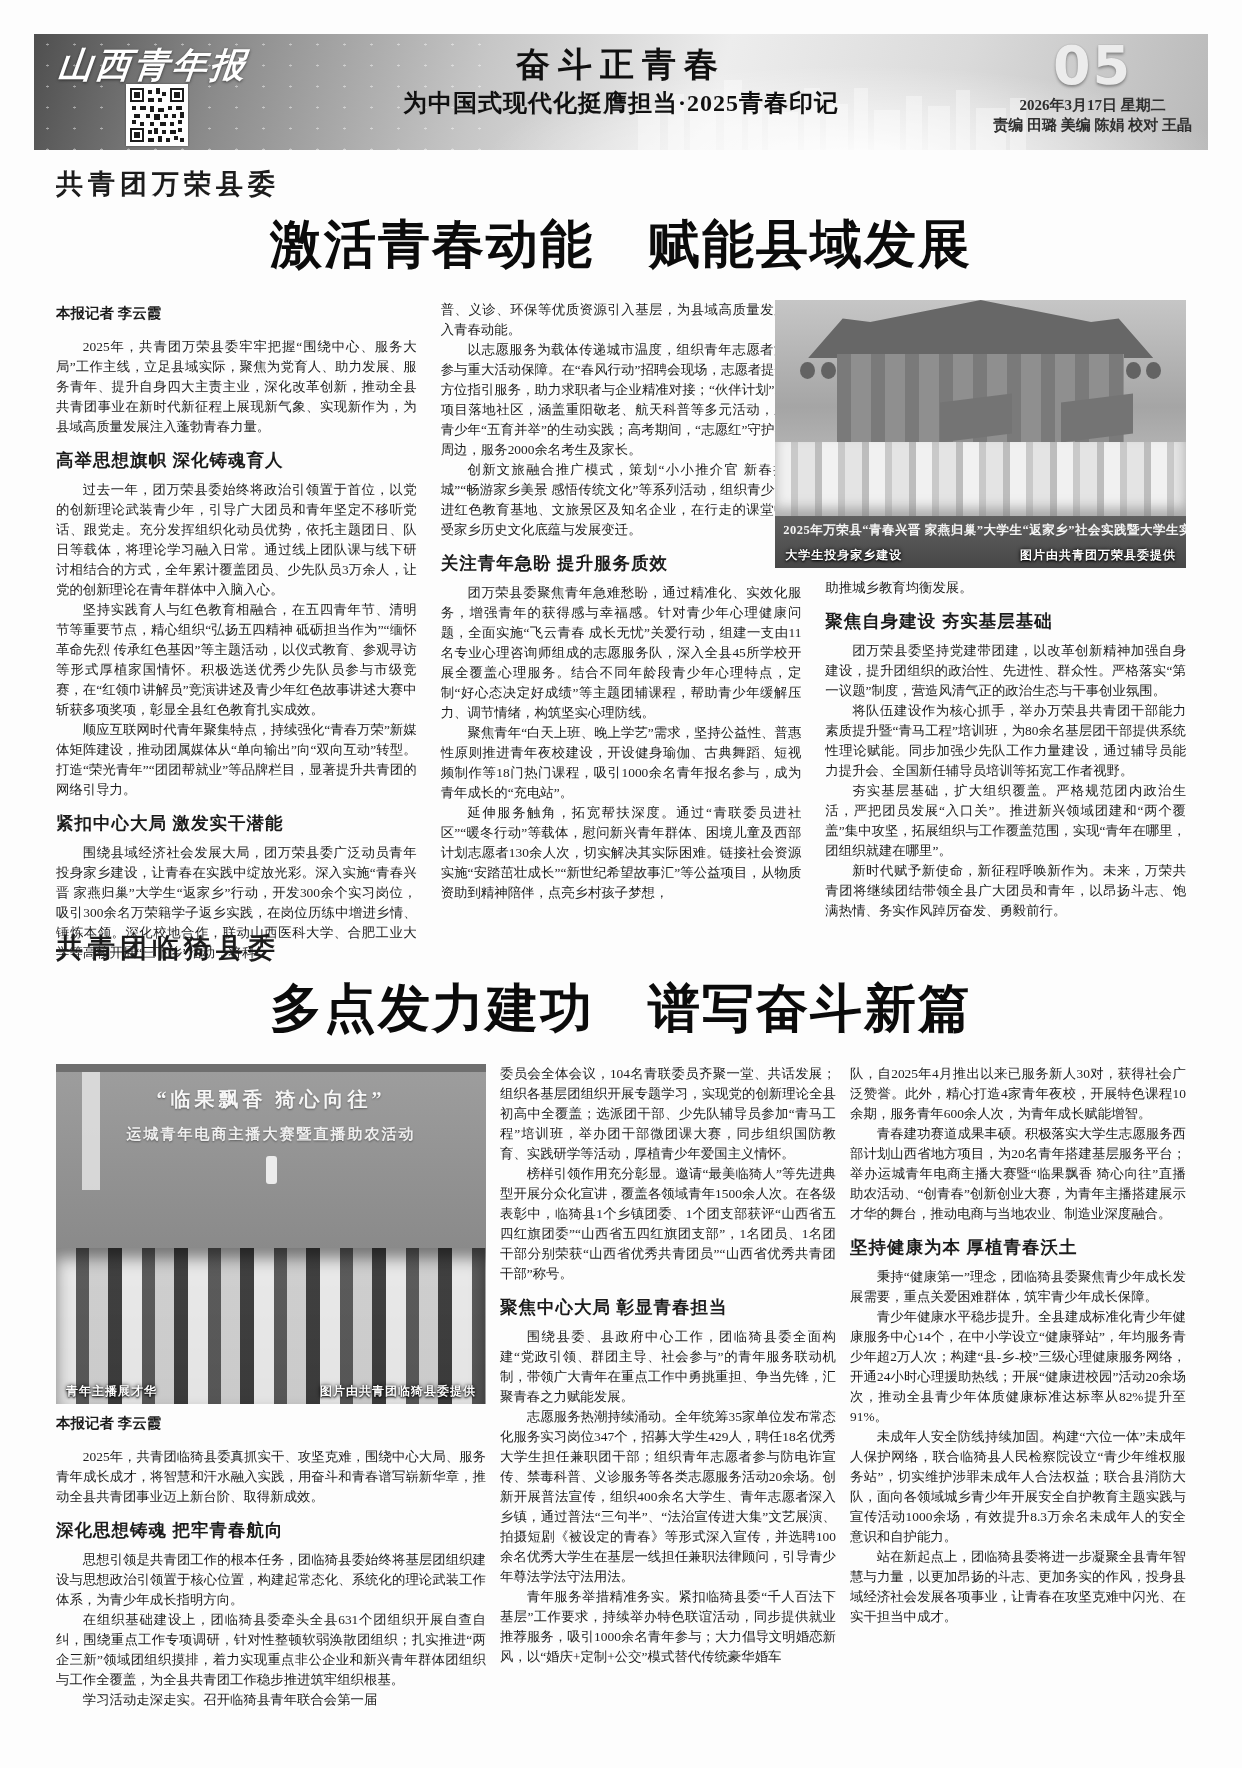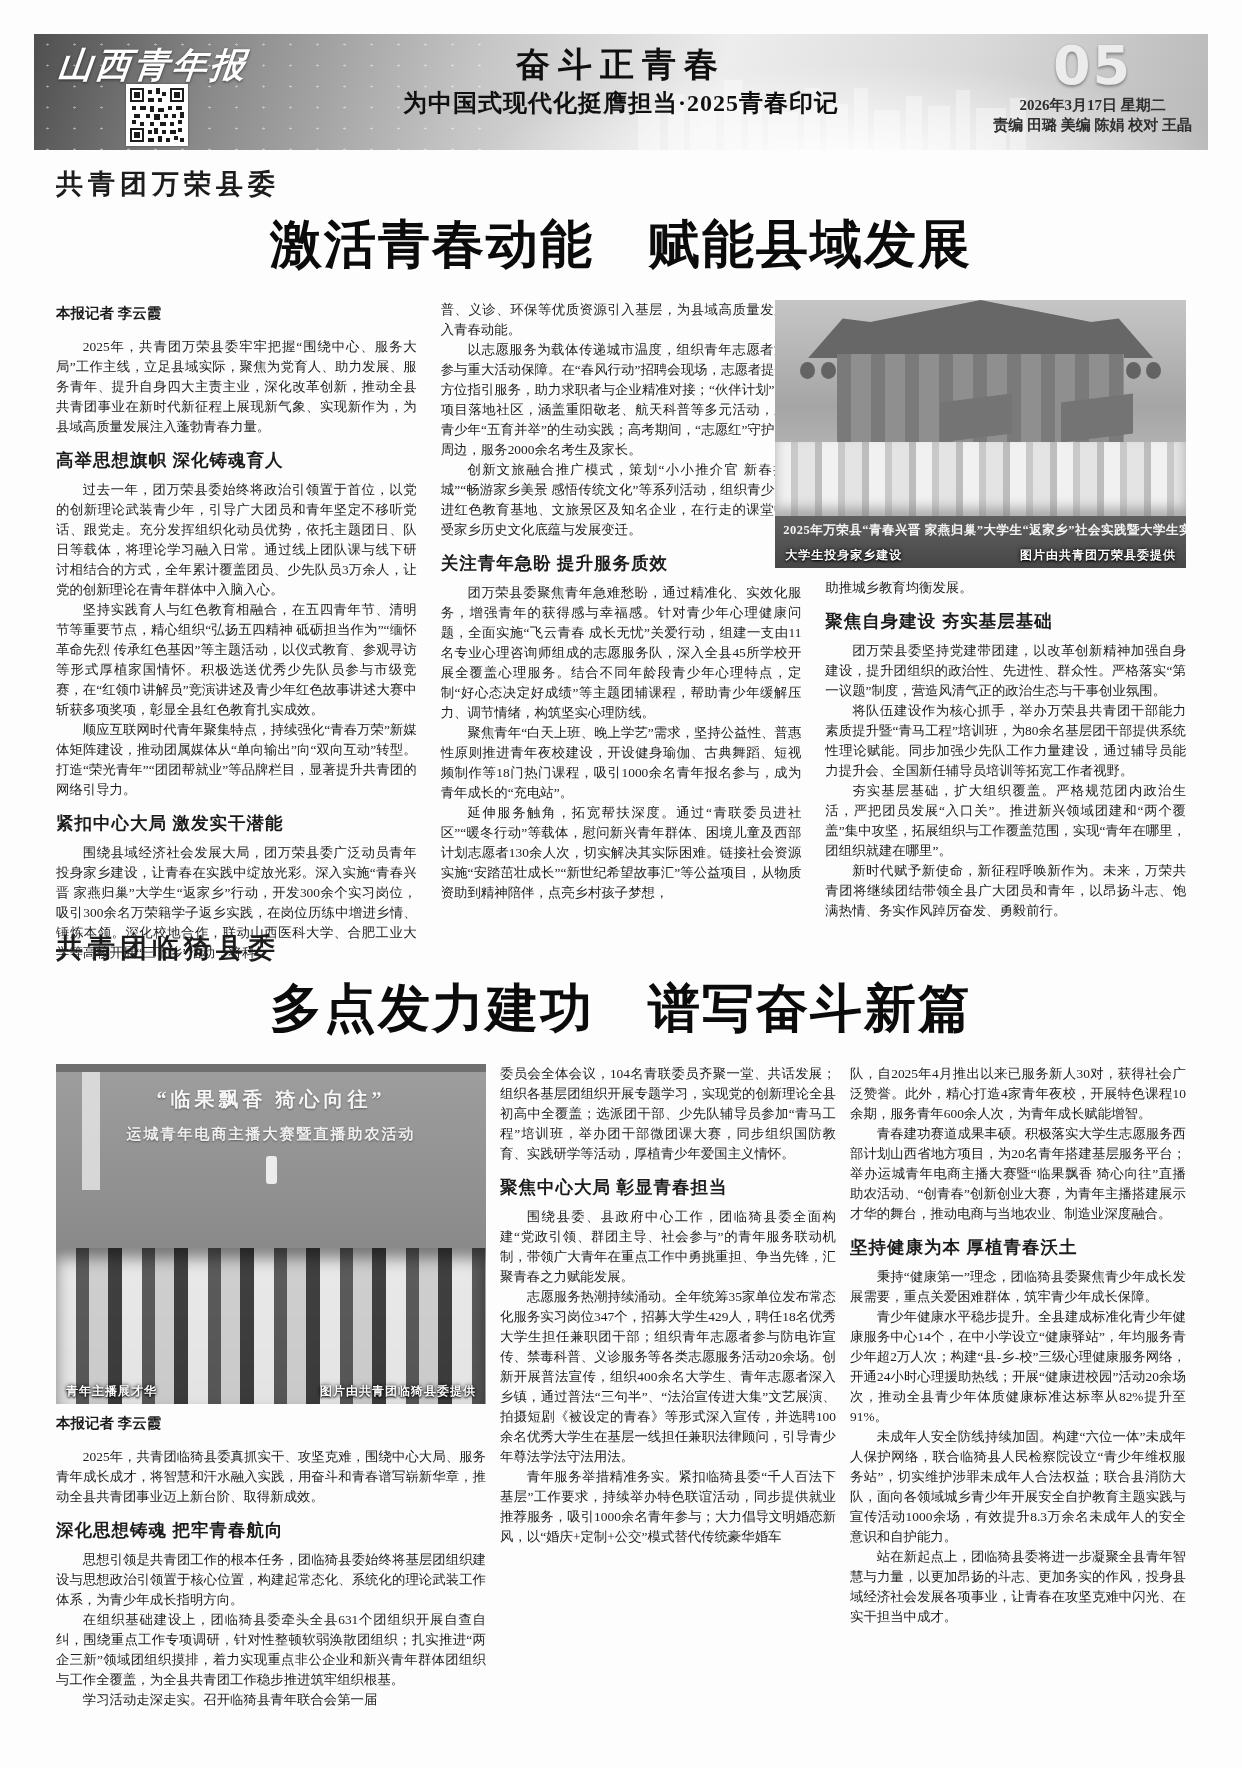--- a/index.html
+++ b/index.html
@@ -242,20 +242,21 @@
         <div>
             <p class="para">2025年，共青团临猗县委真抓实干、攻坚克难，围绕中心大局、服务青年成长成才，将智慧和汗水融入实践，用奋斗和青春谱写崭新华章，推动全县共青团事业迈上新台阶、取得新成效。</p>
             <h3 class="subhead">深化思想铸魂 把牢青春航向</h3>
             <p class="para">思想引领是共青团工作的根本任务，团临猗县委始终将基层团组织建设与思想政治引领置于核心位置，构建起常态化、系统化的理论武装工作体系，为青少年成长指明方向。</p>
             <p class="para">在组织基础建设上，团临猗县委牵头全县631个团组织开展自查自纠，围绕重点工作专项调研，针对性整顿软弱涣散团组织；扎实推进“两企三新”领域团组织摸排，着力实现重点非公企业和新兴青年群体团组织与工作全覆盖，为全县共青团工作稳步推进筑牢组织根基。</p>
             <p class="para">学习活动走深走实。召开临猗县青年联合会第一届</p>
           </div>
       </div>
       <div class="col">
           <p class="para cont">委员会全体会议，104名青联委员齐聚一堂、共话发展；组织各基层团组织开展专题学习，实现党的创新理论全县初高中全覆盖；选派团干部、少先队辅导员参加“青马工程”培训班，举办团干部微团课大赛，同步组织国防教育、实践研学等活动，厚植青少年爱国主义情怀。</p>
+          <p class="para">榜样引领作用充分彰显。邀请“最美临猗人”等先进典型开展分众化宣讲，覆盖各领域青年1500余人次。在各级表彰中，临猗县1个乡镇团委、1个团支部获评“山西省五四红旗团委”“山西省五四红旗团支部”，1名团员、1名团干部分别荣获“山西省优秀共青团员”“山西省优秀共青团干部”称号。</p>
           <h3 class="subhead">聚焦中心大局 彰显青春担当</h3>
           <p class="para">围绕县委、县政府中心工作，团临猗县委全面构建“党政引领、群团主导、社会参与”的青年服务联动机制，带领广大青年在重点工作中勇挑重担、争当先锋，汇聚青春之力赋能发展。</p>
           <p class="para">志愿服务热潮持续涌动。全年统筹35家单位发布常态化服务实习岗位347个，招募大学生429人，聘任18名优秀大学生担任兼职团干部；组织青年志愿者参与防电诈宣传、禁毒科普、义诊服务等各类志愿服务活动20余场。创新开展普法宣传，组织400余名大学生、青年志愿者深入乡镇，通过普法“三句半”、“法治宣传进大集”文艺展演、拍摄短剧《被设定的青春》等形式深入宣传，并选聘100余名优秀大学生在基层一线担任兼职法律顾问，引导青少年尊法学法守法用法。</p>
           <p class="para">青年服务举措精准务实。紧扣临猗县委“千人百法下基层”工作要求，持续举办特色联谊活动，同步提供就业推荐服务，吸引1000余名青年参与；大力倡导文明婚恋新风，以“婚庆+定制+公交”模式替代传统豪华婚车</p>
         </div>
       <div class="col">
           <p class="para cont">队，自2025年4月推出以来已服务新人30对，获得社会广泛赞誉。此外，精心打造4家青年夜校，开展特色课程10余期，服务青年600余人次，为青年成长赋能增智。</p>
           <p class="para">青春建功赛道成果丰硕。积极落实大学生志愿服务西部计划山西省地方项目，为20名青年搭建基层服务平台；举办运城青年电商主播大赛暨“临果飘香 猗心向往”直播助农活动、“创青春”创新创业大赛，为青年主播搭建展示才华的舞台，推动电商与当地农业、制造业深度融合。</p>
           <h3 class="subhead">坚持健康为本 厚植青春沃土</h3>
           <p class="para">秉持“健康第一”理念，团临猗县委聚焦青少年成长发展需要，重点关爱困难群体，筑牢青少年成长保障。</p>

